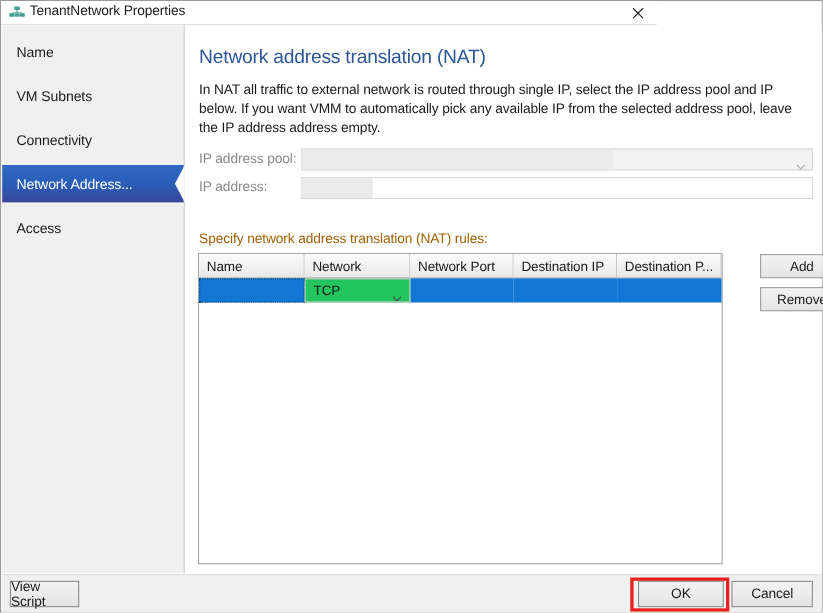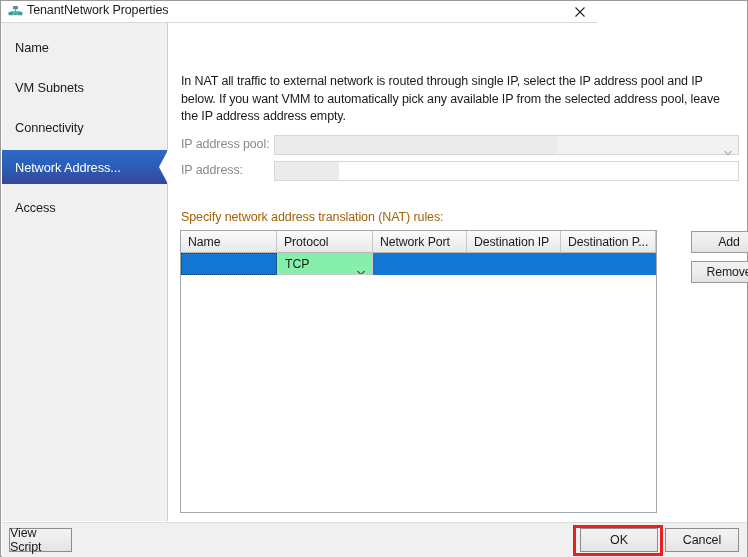--- a/index.html
+++ b/index.html
@@ -215,21 +215,21 @@
     display: flex;
     align-items: center;
     overflow: hidden;
   }
   .cell.sel { background: #1277d4; }
   .cell.focus-cell {
     background: #1277d4;
     border: 1px dotted #0a3d6e;
   }
   .cell.protocol {
-    background: #86efac;
+    background: #22c55e;
     border: 1px solid #c9c9c9;
     position: relative;
   }
   .cell-text {
     padding-left: 7px;
     font-size: 12.3px;
     color: #1b1b1b;
     white-space: nowrap;
     letter-spacing: -0.1px;
   }
@@ -334,20 +334,21 @@
         </svg>
       </span>
     </div>
     <div class="nav-item" style="top:167px;">
       <span class="nav-label">Access</span>
     </div>
   </div>
 
   <div id="content">
 
+    <div id="page-title">Network address translation (NAT)</div>
     <div id="page-desc">In NAT all traffic to external network is routed through single IP, select the IP address pool and IP below. If you want VMM to automatically pick any available IP from the selected address pool, leave the IP address address empty.</div>
 
     <div class="field-row" style="top:112px; width:558px;">
       <span class="field-label">IP address pool:</span>
       <div class="combo-disabled">
         <div class="inner-fill"></div>
         <span class="combo-arrow">
           <svg width="8" height="6" viewBox="0 0 8 6">
             <path d="M0.5 1 L4 4.6 L7.5 1" fill="none" stroke="#b0b0b0" stroke-width="1.1"></path>
           </svg>
@@ -363,21 +364,21 @@
     </div>
 
     <div id="rules-label">Specify network address translation (NAT) rules:</div>
 
     <div id="grid">
       <div id="grid-header">
         <div class="hdr-cell" style="width:96px;">
           <span class="hdr-text">Name</span>
         </div>
         <div class="hdr-cell" style="width:96px;">
-          <span class="hdr-text">Protocol</span>
+          <span class="hdr-text">Network</span>
         </div>
         <div class="hdr-cell" style="width:94px;">
           <span class="hdr-text">Network Port</span>
         </div>
         <div class="hdr-cell" style="width:94px;">
           <span class="hdr-text">Destination IP</span>
         </div>
         <div class="hdr-cell" style="width:95px;">
           <span class="hdr-text">Destination P...</span>
         </div>

